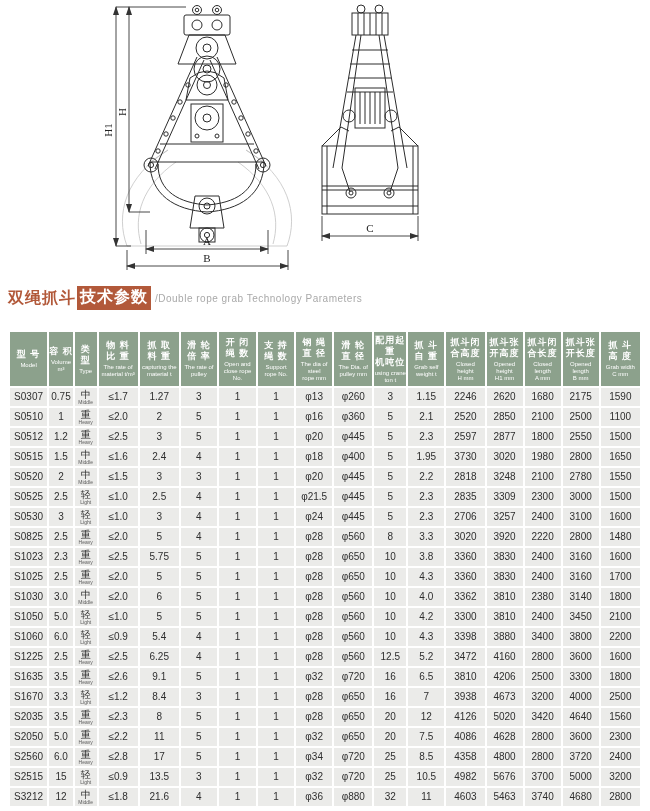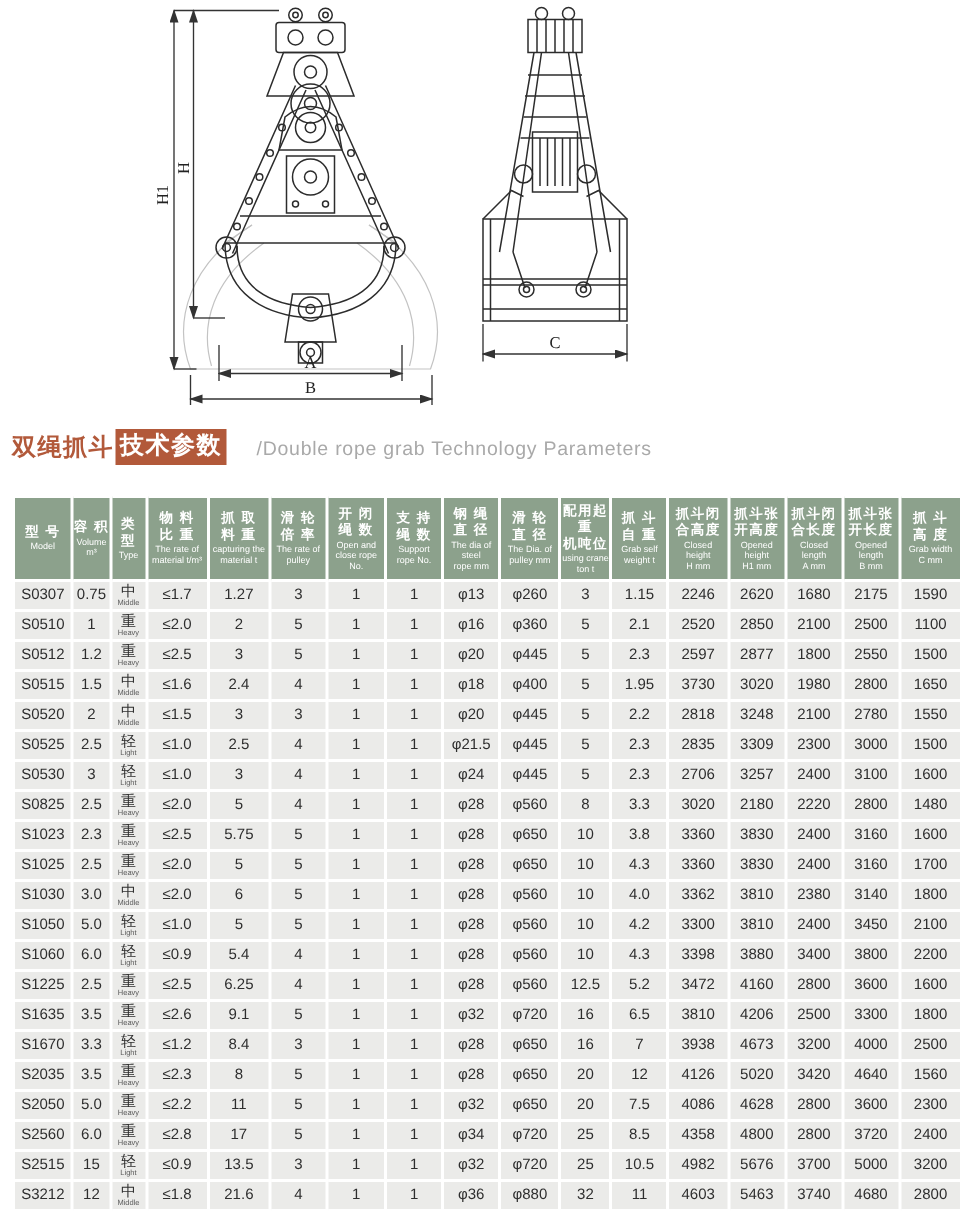--- a/index.html
+++ b/index.html
@@ -5,21 +5,21 @@
   html,body{margin:0;padding:0;background:#ffffff;}
   body{width:650px;height:811px;overflow:hidden;font-family:"Liberation Sans",sans-serif;-webkit-font-smoothing:antialiased;}
 
   
   .drawing-wrap{width:650px;height:282px;background:#fff;}
 
   
   .section-title{margin:3px 0 0 8px;height:26px;display:flex;align-items:center;text-align:right;}
   .title-cn{color:#b2593a;font-weight:bold;font-size:16px;letter-spacing:1px;}
   .title-cn-boxed{background:#b2593a;color:#fff;font-weight:bold;font-size:16px;letter-spacing:1px;padding:1px 3px 2px 3px;margin-left:1px;}
-  .title-en{color:#a9a9a9;font-size:13px;margin-left:20px;letter-spacing:0.5px;}
+  .title-en{color:#a9a9a9;font-size:10px;margin-left:4px;letter-spacing:0.5px;}
 
   
   .table-wrap{margin:19px 8px 0 8px;}
   table.params{table-layout:fixed;width:634px;border-collapse:collapse;}
   table.params th,table.params td{border:2px solid #ffffff;padding:0;text-align:center;vertical-align:middle;}
   table.params th{background:#8ca18c;color:#ffffff;height:54px;}
   .h-cn{white-space:pre-line;font-size:9px;font-weight:bold;line-height:11px;letter-spacing:1px;}
   .h-en{white-space:pre-line;font-size:6px;line-height:7px;margin-top:2px;font-weight:normal;letter-spacing:0;}
   table.params td{background:#ebebe9;color:#2e2e2e;font-size:10px;height:18px;line-height:12px;}
   td .t-cn{display:block;font-size:10px;line-height:10px;}
@@ -451,21 +451,21 @@
           <td>≤2.0</td>
           <td>5</td>
           <td>4</td>
           <td>1</td>
           <td>1</td>
           <td>φ28</td>
           <td>φ560</td>
           <td>8</td>
           <td>3.3</td>
           <td>3020</td>
-          <td>2180</td>
+          <td>3920</td>
           <td>2220</td>
           <td>2800</td>
           <td>1480</td>
         </tr>
         <tr>
           <td>S1023</td>
           <td>2.3</td>
           <td>
             <span class="t-cn">重</span>
             <span class="t-en">Heavy</span>

